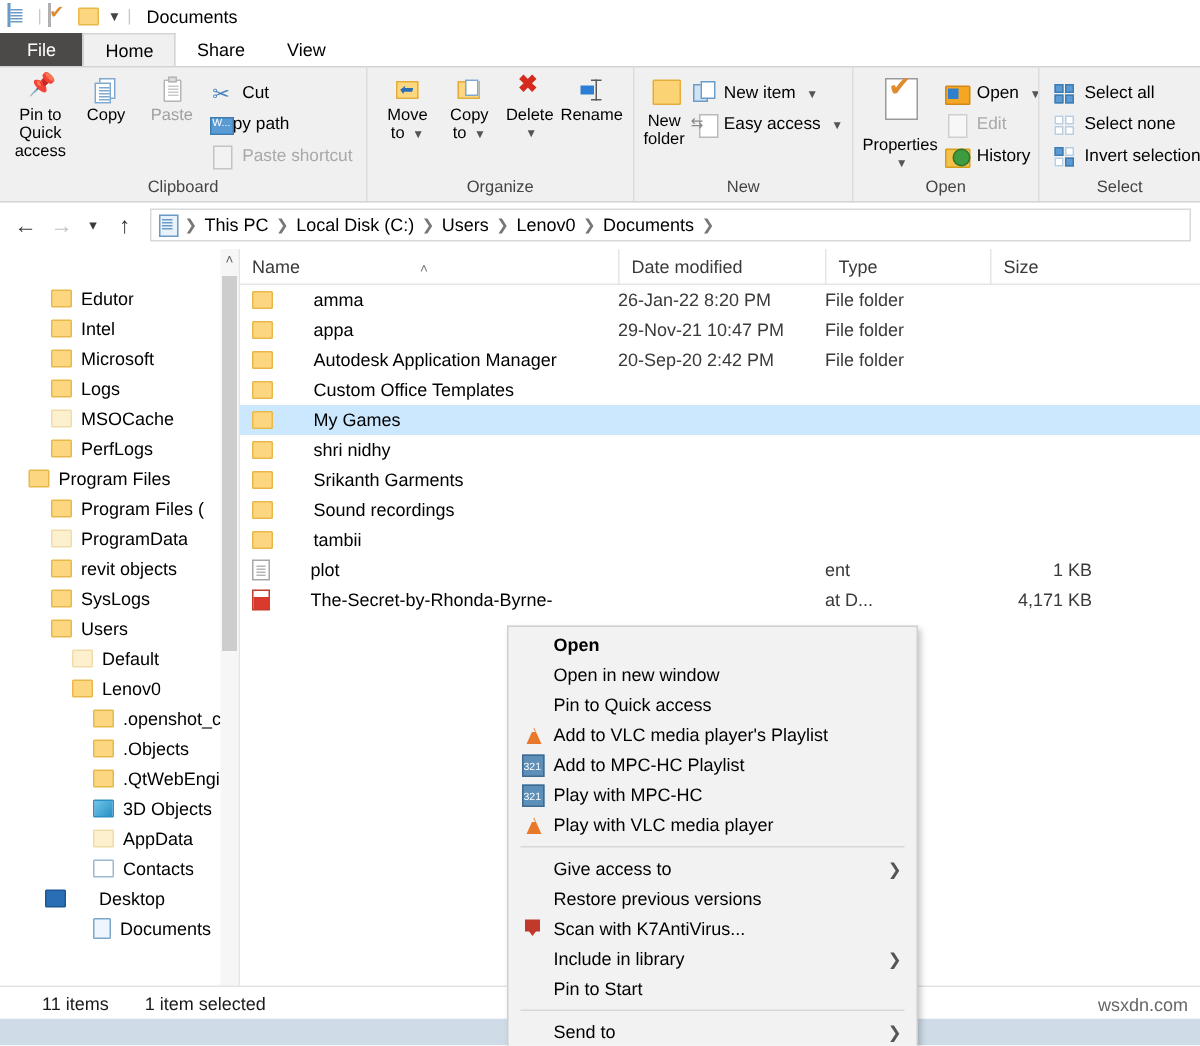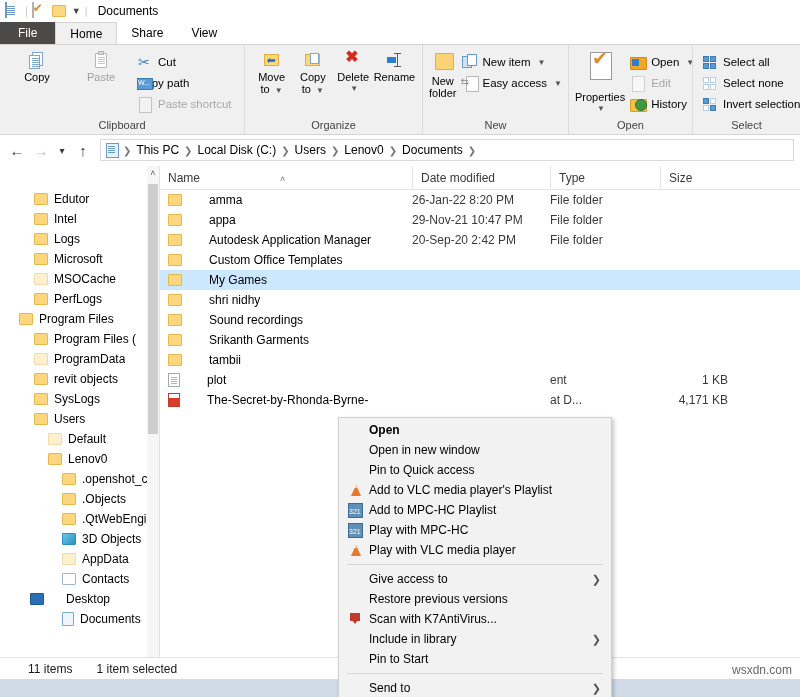--- a/index.html
+++ b/index.html
@@ -249,20 +249,25 @@
     <div class="tab active">Home</div>
     <div class="tab">Share</div>
     <div class="tab">View</div>
   </div>
 
   <div class="ribbon">
 
     <div class="rgroup" style="width:244px;">
       <div class="rgroup-body">
         <div class="bigbtn">
+          <span class="ico i-pin"></span>
+          <span class="lbl">Pin to Quick</span>
+          <span>access</span>
+        </div>
+        <div class="bigbtn">
           <span class="ico i-copy">
               <i class="s1"></i>
               <i class="s2"></i>
             </span>
           <span class="lbl">Copy</span>
         </div>
         <div class="bigbtn dim">
           <span class="ico i-paste">
               <i class="clip"></i>
               <i class="top"></i>
@@ -437,25 +442,25 @@
           <div class="tnode" style="padding-left: 34px;">
             <span class="tfolder"></span>
             <span class="tlabel">Edutor</span>
           </div>
           <div class="tnode" style="padding-left: 34px;">
             <span class="tfolder"></span>
             <span class="tlabel">Intel</span>
           </div>
           <div class="tnode" style="padding-left: 34px;">
             <span class="tfolder"></span>
+            <span class="tlabel">Microsoft</span>
+          </div>
+          <div class="tnode" style="padding-left: 34px;">
+            <span class="tfolder"></span>
             <span class="tlabel">Logs</span>
-          </div>
-          <div class="tnode" style="padding-left: 34px;">
-            <span class="tfolder"></span>
-            <span class="tlabel">Microsoft</span>
           </div>
           <div class="tnode" style="padding-left: 34px;">
             <span class="tfolder pale"></span>
             <span class="tlabel">MSOCache</span>
           </div>
           <div class="tnode" style="padding-left: 34px;">
             <span class="tfolder"></span>
             <span class="tlabel">PerfLogs</span>
           </div>
           <div class="tnode" style="padding-left: 19px;">
@@ -591,30 +596,30 @@
               <span class="ffolder"></span>
               <span>shri nidhy</span>
             </div>
             <div class="cell-date"></div>
             <div class="cell-type"></div>
             <div class="cell-size"></div>
           </div>
           <div class="frow">
             <div class="fname">
               <span class="ffolder"></span>
-              <span>Sound recordings</span>
+              <span>Srikanth Garments</span>
             </div>
             <div class="cell-date"></div>
             <div class="cell-type"></div>
             <div class="cell-size"></div>
           </div>
           <div class="frow">
             <div class="fname">
               <span class="ffolder"></span>
-              <span>Srikanth Garments</span>
+              <span>Sound recordings</span>
             </div>
             <div class="cell-date"></div>
             <div class="cell-type"></div>
             <div class="cell-size"></div>
           </div>
           <div class="frow">
             <div class="fname">
               <span class="ffolder"></span>
               <span>tambii</span>
             </div>

